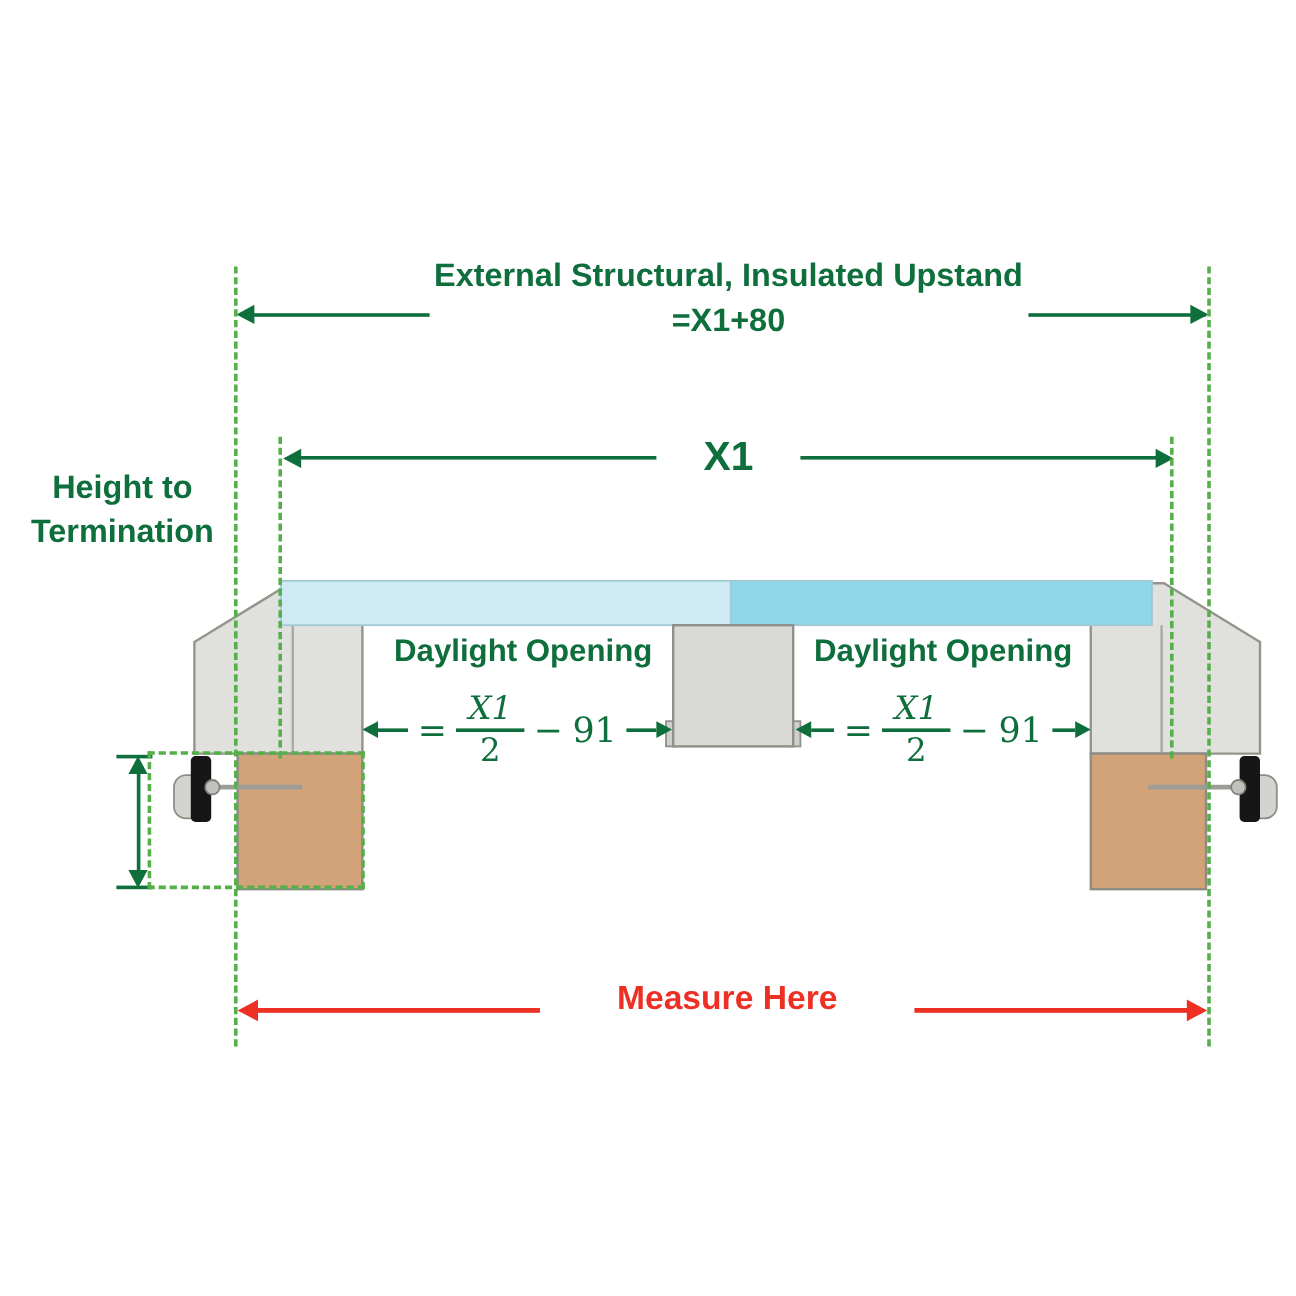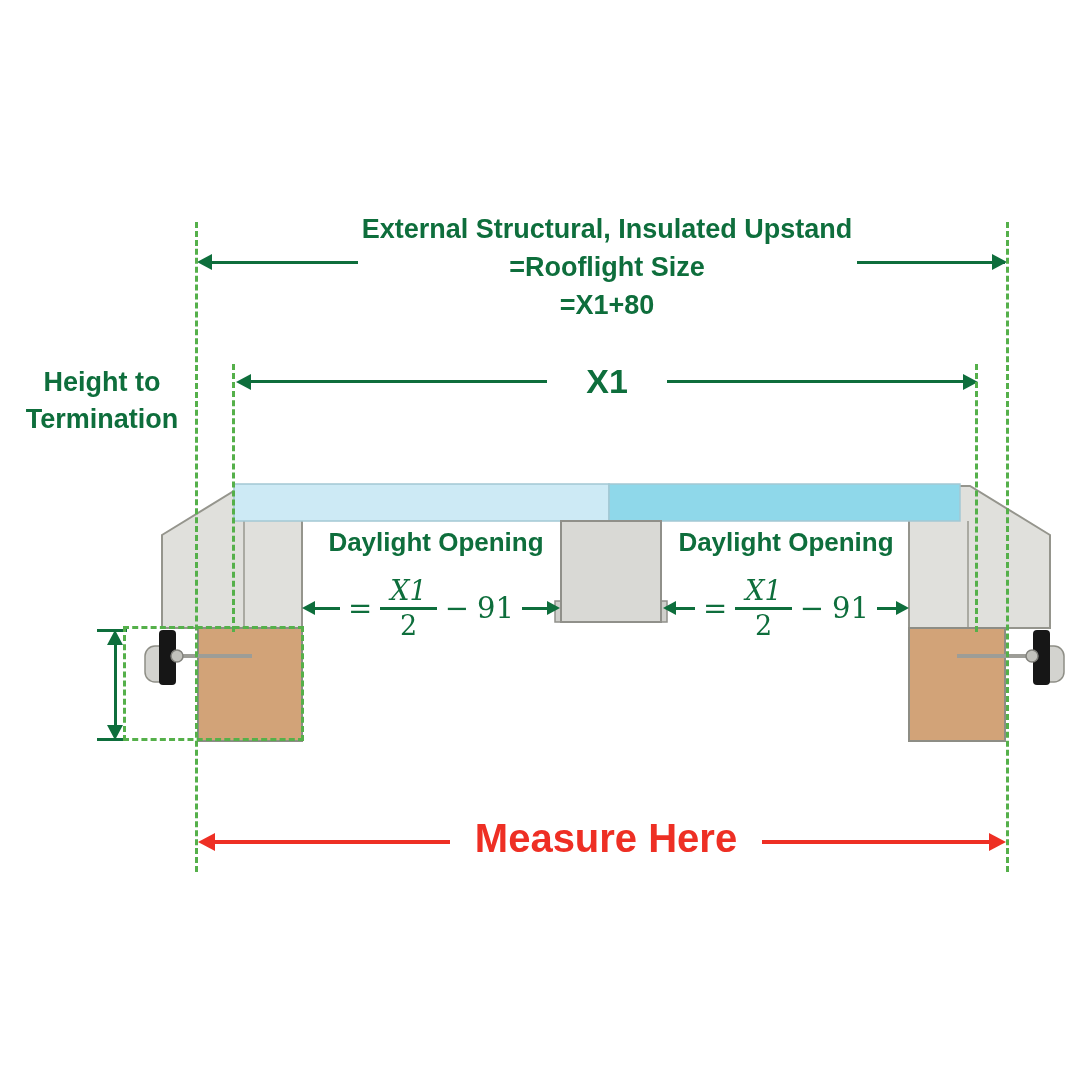--- a/index.html
+++ b/index.html
@@ -24,21 +24,21 @@
   .fah-l{width:0;height:0;border-top:7px solid transparent;border-bottom:7px solid transparent;border-right:13px solid #0e6e3c;}
   .fah-r{width:0;height:0;border-top:7px solid transparent;border-bottom:7px solid transparent;border-left:13px solid #0e6e3c;}
   .fline{height:3px;background:#0e6e3c;flex:1;}
   .fgroup{display:inline-flex;align-items:center;gap:8px;padding:0 8px;
           font-family:"DejaVu Serif",serif;font-size:29px;color:#0e6e3c;}
   .frac{display:inline-flex;flex-direction:column;align-items:center;font-size:27px;line-height:1.08;}
   .num{font-style:italic;border-bottom:3px solid #0e6e3c;padding:0 10px 2px;}
   .den{padding-top:1px;}
 
   #measure-label{position:absolute;left:438px;top:816px;width:312px;text-align:center;
-    font-size:40px;font-weight:bold;color:#ee2f24;background:#ffffff;z-index:6;
+    font-size:28px;font-weight:bold;color:#ee2f24;background:#ffffff;z-index:6;
     font-family:"Liberation Sans",sans-serif;}
   #x1-label{position:absolute;left:535px;top:360px;width:120px;text-align:center;
     font-size:34px;font-weight:bold;color:#0e6e3c;background:#ffffff;z-index:5;padding:2px 0;}
 
   svg{position:absolute;left:0;top:0;z-index:1;}
   .greenbox{position:absolute;left:111px;top:626px;width:181px;height:115px;
     border:3px dashed #55b04a;z-index:4;box-sizing:border-box;}
 </style>
 </head>
 <body>
@@ -74,35 +74,34 @@
     <circle cx="1020" cy="656" r="6" fill="#c2c2bc" stroke="#82827c" stroke-width="1.5"></circle>
   </svg>
 
   <div class="dashv" style="left:183px;top:222px;height:650px;"></div>
   <div class="dashv" style="left:994px;top:222px;height:650px;"></div>
   <div class="dashv" style="left:220px;top:364px;height:268px;"></div>
   <div class="dashv" style="left:963px;top:364px;height:268px;"></div>
 
   <div class="lbl" style="left:240px;top:210px;width:710px;font-size:27px;line-height:38px;">
     <div>External Structural, Insulated Upstand</div>
-    <div>=Rooflight Size</div>
     <div>=X1+80</div>
   </div>
 
   <div class="ah left" style="left:185px;top:254px;"></div>
   <div class="hline" style="left:198px;top:261px;width:148px;"></div>
   <div class="hline" style="left:845px;top:261px;width:148px;"></div>
   <div class="ah right" style="left:980px;top:254px;"></div>
 
   <div class="ah left" style="left:224px;top:374px;"></div>
   <div class="hline" style="left:237px;top:380px;width:716px;"></div>
   <div class="ah right" style="left:951px;top:374px;"></div>
   <div id="x1-label">X1</div>
 
-  <div class="lbl" style="left:0px;top:364px;width:180px;font-size:27px;line-height:37px;">
+  <div class="lbl" style="left:0px;top:388px;width:180px;font-size:27px;line-height:37px;">
     <div>Height to</div>
     <div>Termination</div>
   </div>
 
   <div class="hline" style="left:85px;top:629px;width:30px;"></div>
   <div class="hline" style="left:85px;top:738px;width:30px;"></div>
   <div class="ah up" style="left:95px;top:630px;"></div>
   <div class="vline" style="left:102px;top:644px;height:82px;"></div>
   <div class="ah down" style="left:95px;top:725px;"></div>
 

